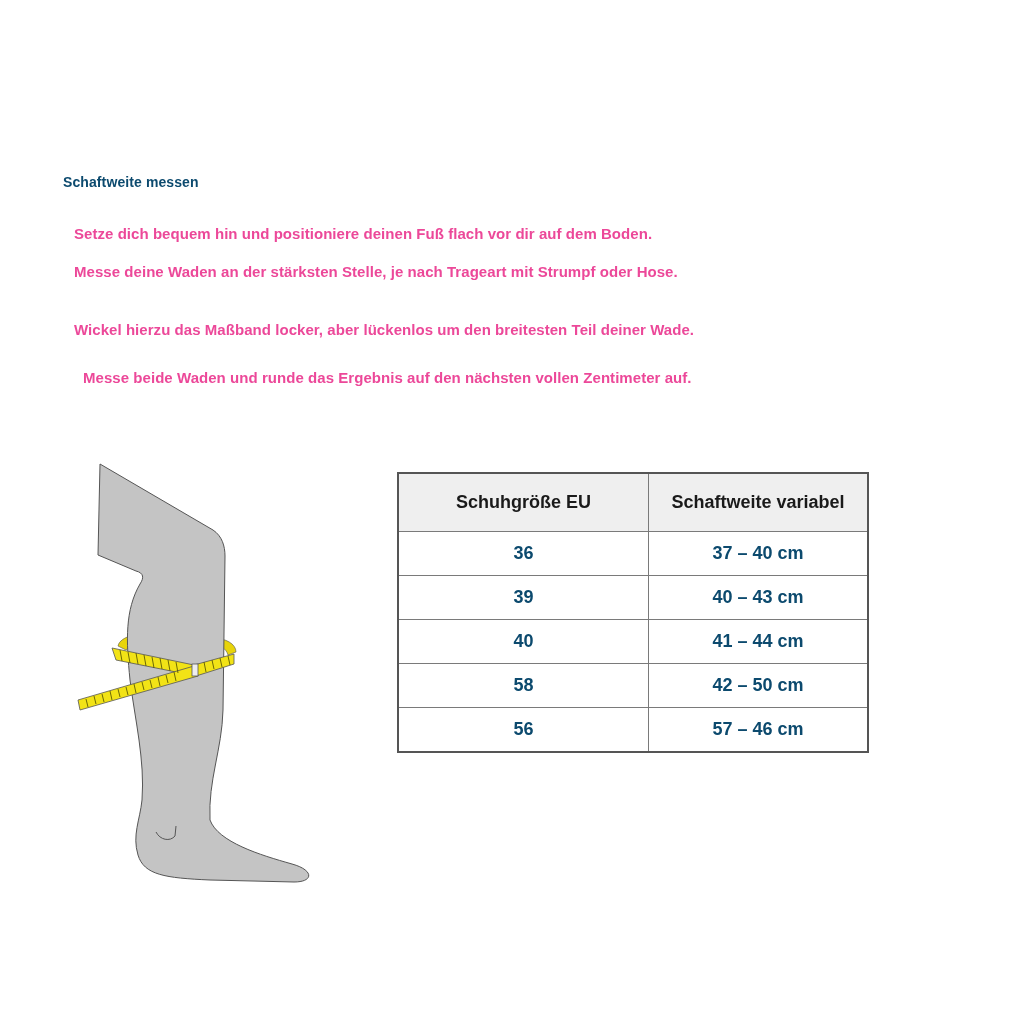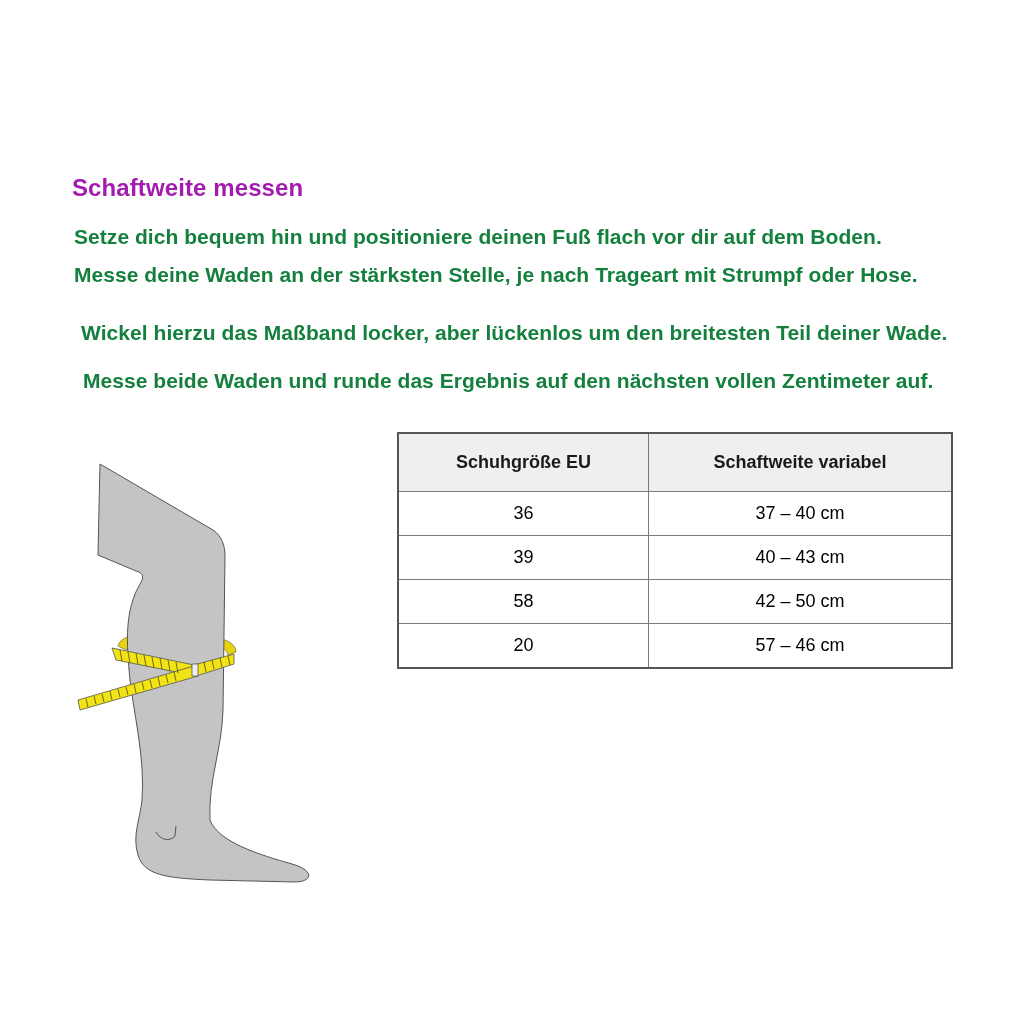--- a/index.html
+++ b/index.html
@@ -1,33 +1,33 @@
 <!DOCTYPE html>
 <html><head>
 <meta charset="utf-8">
 <style>
   html, body { margin:0; padding:0; background:#ffffff; }
   body { width:1024px; height:1024px; position:relative; overflow:hidden; font-family:"Liberation Sans", sans-serif; color:#111; }
-  .title { position:absolute; left:72px; top:174px; font-size:24px; font-weight:bold; color:#a21caf; letter-spacing:0.1px; }
-  .para { position:absolute; left:74px; font-size:21px; font-weight:bold; color:#15803d; white-space:nowrap; letter-spacing:0.05px; }
+  .title { position:absolute; left:63px; top:174px; font-size:14px; font-weight:bold; color:#0c4a6e; letter-spacing:0.1px; }
+  .para { position:absolute; left:74px; font-size:15px; font-weight:bold; color:#ec4899; white-space:nowrap; letter-spacing:0.05px; }
   .illustration { position:absolute; left:60px; top:450px; width:280px; height:460px; }
-  table.size-table { position:absolute; left:397px; top:432px; width:556px; border-collapse:collapse; font-size:18px; }
+  table.size-table { position:absolute; left:397px; top:472px; width:472px; border-collapse:collapse; font-size:18px; }
   table.size-table th, table.size-table td { border:1px solid #7a7a7a; text-align:center; padding:0; }
   table.size-table th { background:#efefef; height:57px; font-weight:bold; font-size:18px; color:#1a1a1a; }
-  table.size-table td { height:43px; font-weight:normal; color:#000000; }
+  table.size-table td { height:43px; font-weight:bold; color:#0c4a6e; }
   table.size-table { border:2px solid #555; }
   table.size-table th:first-child, table.size-table td:first-child { width:249px; }
 </style>
 </head>
 <body>
 
 <div class="title">Schaftweite messen</div>
 <div class="para" style="top:225px;">Setze dich bequem hin und positioniere deinen Fuß flach vor dir auf dem Boden.</div>
 <div class="para" style="top:263px;">Messe deine Waden an der stärksten Stelle, je nach Trageart mit Strumpf oder Hose.</div>
-<div class="para" style="top:321px;margin-left:7px;">Wickel hierzu das Maßband locker, aber lückenlos um den breitesten Teil deiner Wade.</div>
+<div class="para" style="top:321px;">Wickel hierzu das Maßband locker, aber lückenlos um den breitesten Teil deiner Wade.</div>
 <div class="para" style="top:369px;margin-left:9px;">Messe beide Waden und runde das Ergebnis auf den nächsten vollen Zentimeter auf.</div>
 
 <div class="illustration">
   <svg width="280" height="460" viewBox="0 0 280 460" xmlns="http://www.w3.org/2000/svg">
 
     <path d="M58,196 C60,186 80,182 100,183 L100,192 C84,192 70,194 66,200 Z" fill="#e8d40a" stroke="#555" stroke-width="0.6"></path>
     <path d="M152,188 C166,188 176,194 176,202 L168,205 C166,198 160,195 152,196 Z" fill="#e8d40a" stroke="#555" stroke-width="0.6"></path>
 
     <path d="M40,14 L153,80 C162,86 165,96 165,106 L163,260 C162,300 148,330 150,370 C158,392 200,405 232,414 C254,420 254,432 234,432 L150,430 C105,428 84,425 78,405 C72,385 80,370 82,350 C85,310 75,270 70,230 C66,190 65,160 80,134 C84,128 84,123 76,121 L38,105 Z" fill="#c4c4c4" stroke="#555" stroke-width="1"></path>
 
@@ -77,21 +77,25 @@
   <tbody>
     <tr>
         <td>36</td>
         <td>37 – 40 cm</td>
       </tr>
     <tr>
         <td>39</td>
         <td>40 – 43 cm</td>
       </tr>
     <tr>
+        <td>40</td>
+        <td>41 – 44 cm</td>
+      </tr>
+    <tr>
         <td>58</td>
         <td>42 – 50 cm</td>
       </tr>
     <tr>
-        <td>20</td>
+        <td>56</td>
         <td>57 – 46 cm</td>
       </tr>
   </tbody>
 </table>
 
 </body></html>

